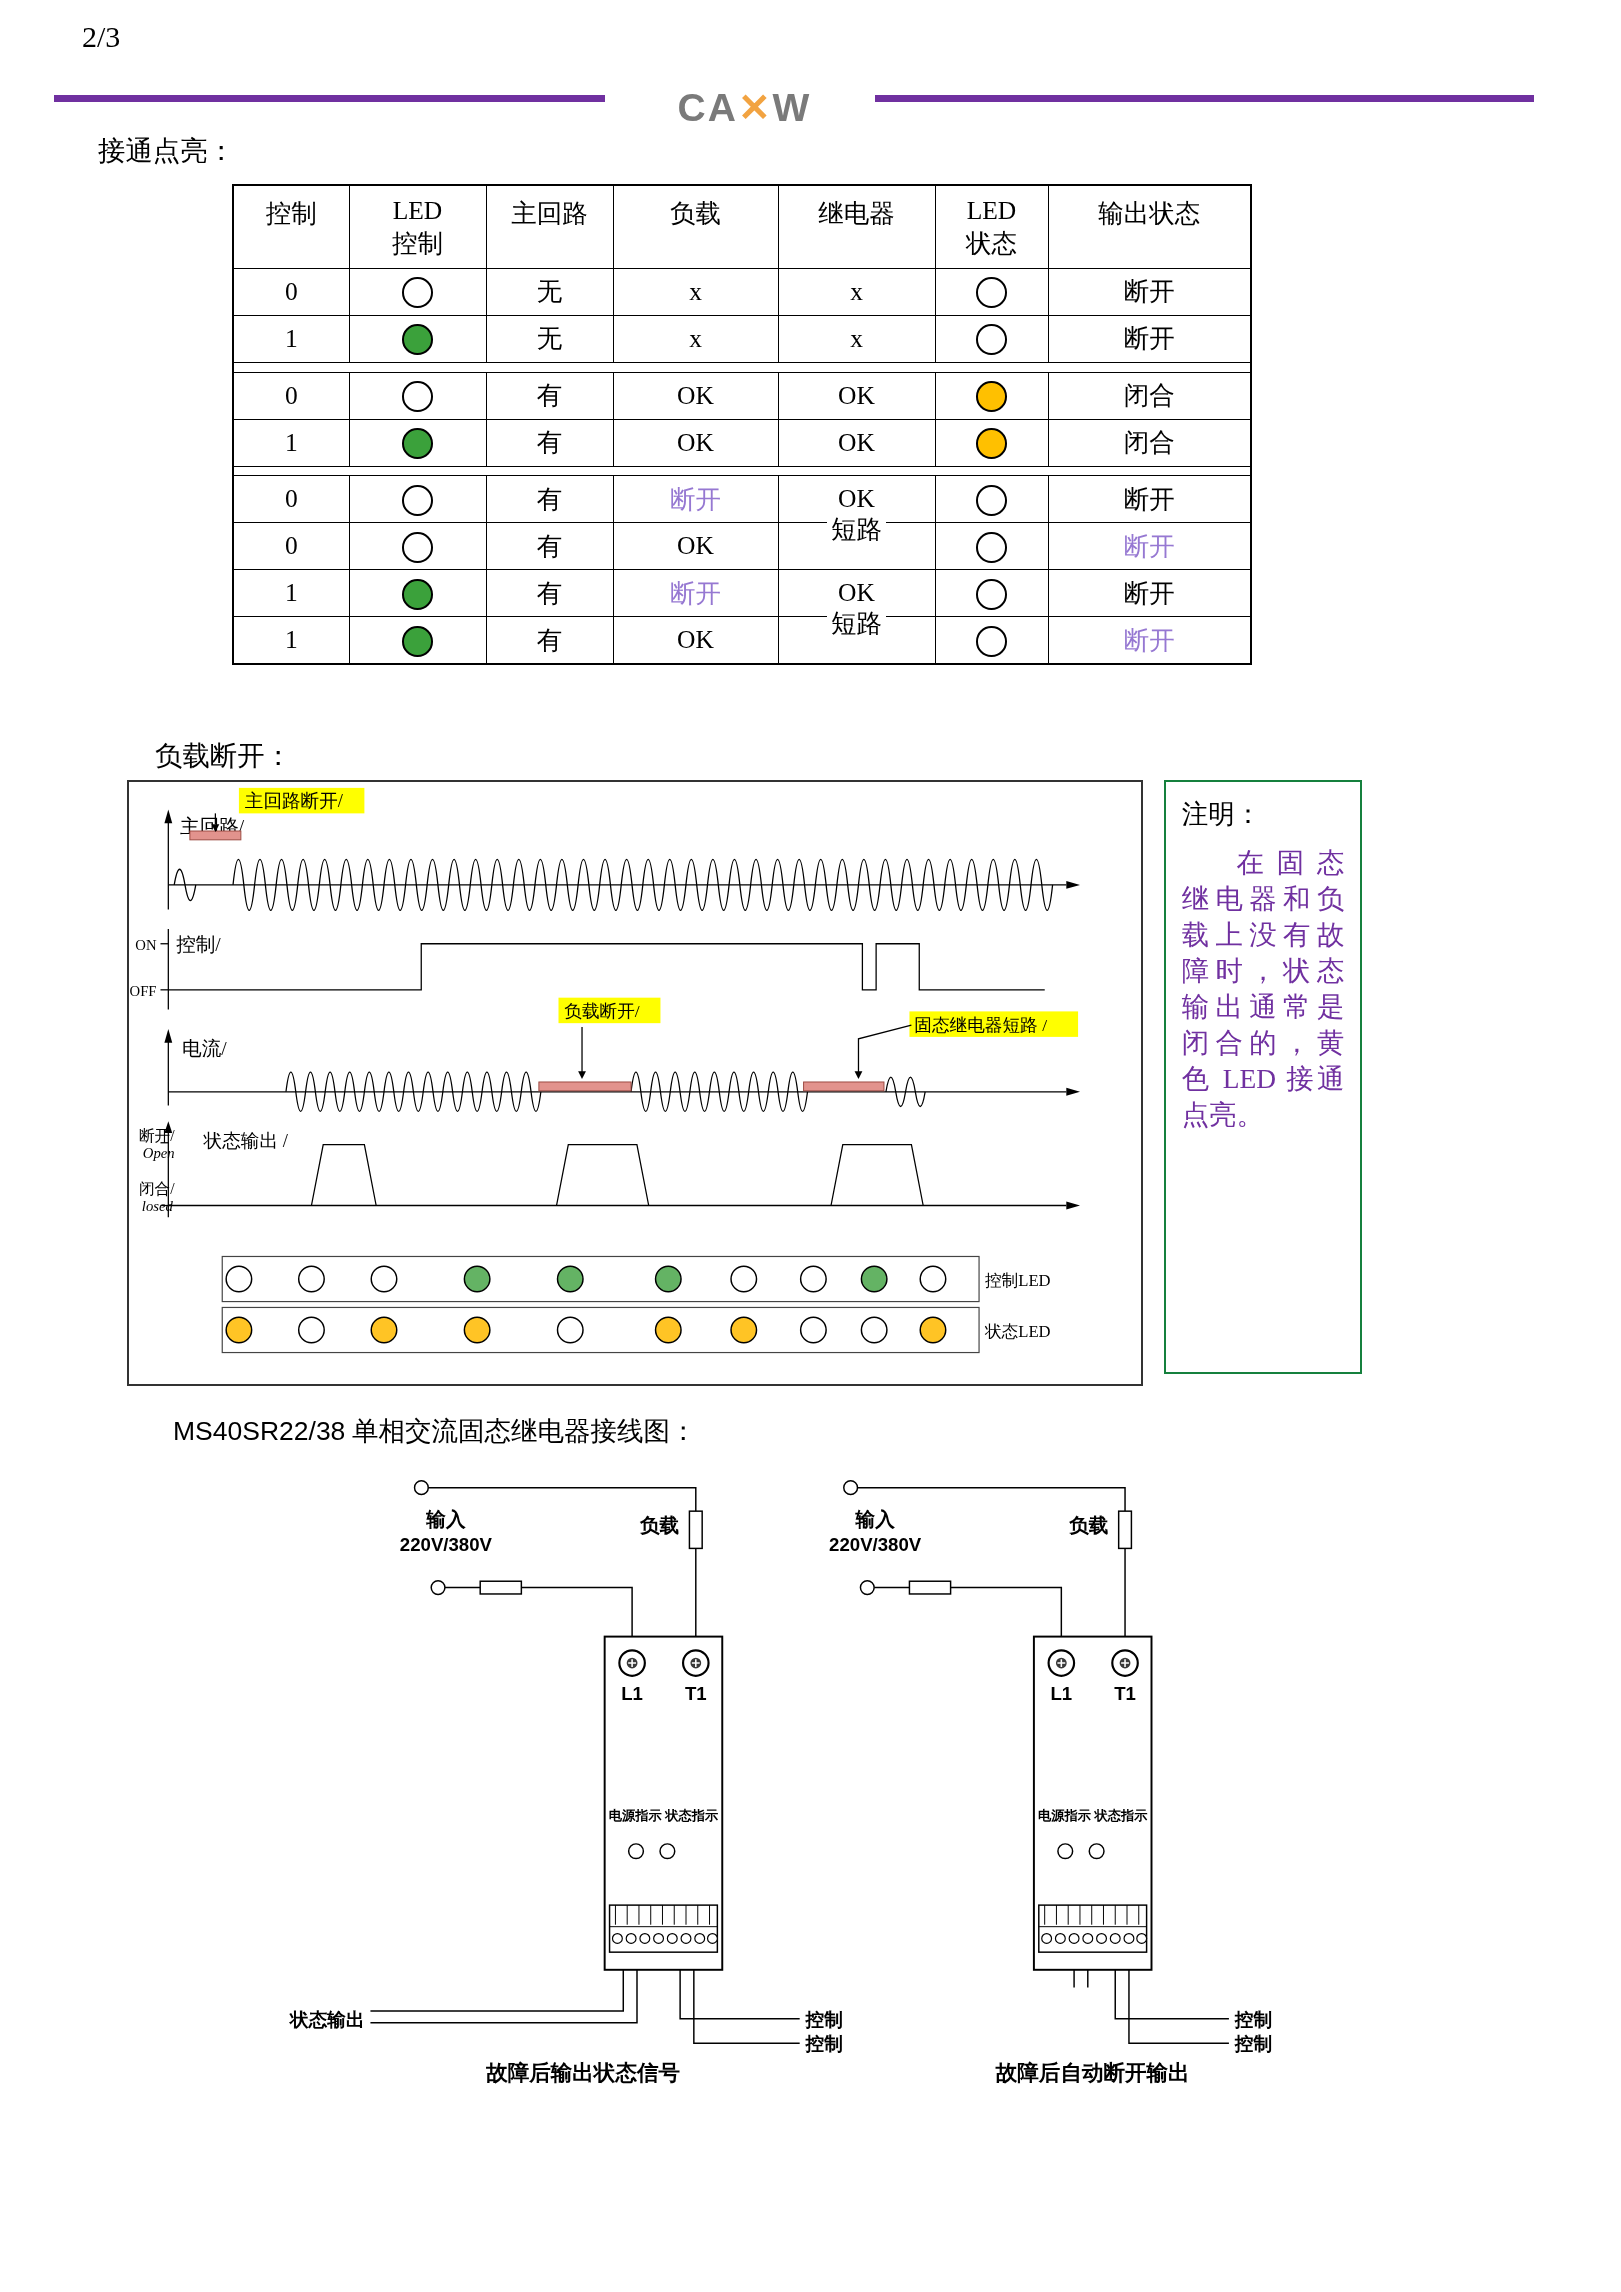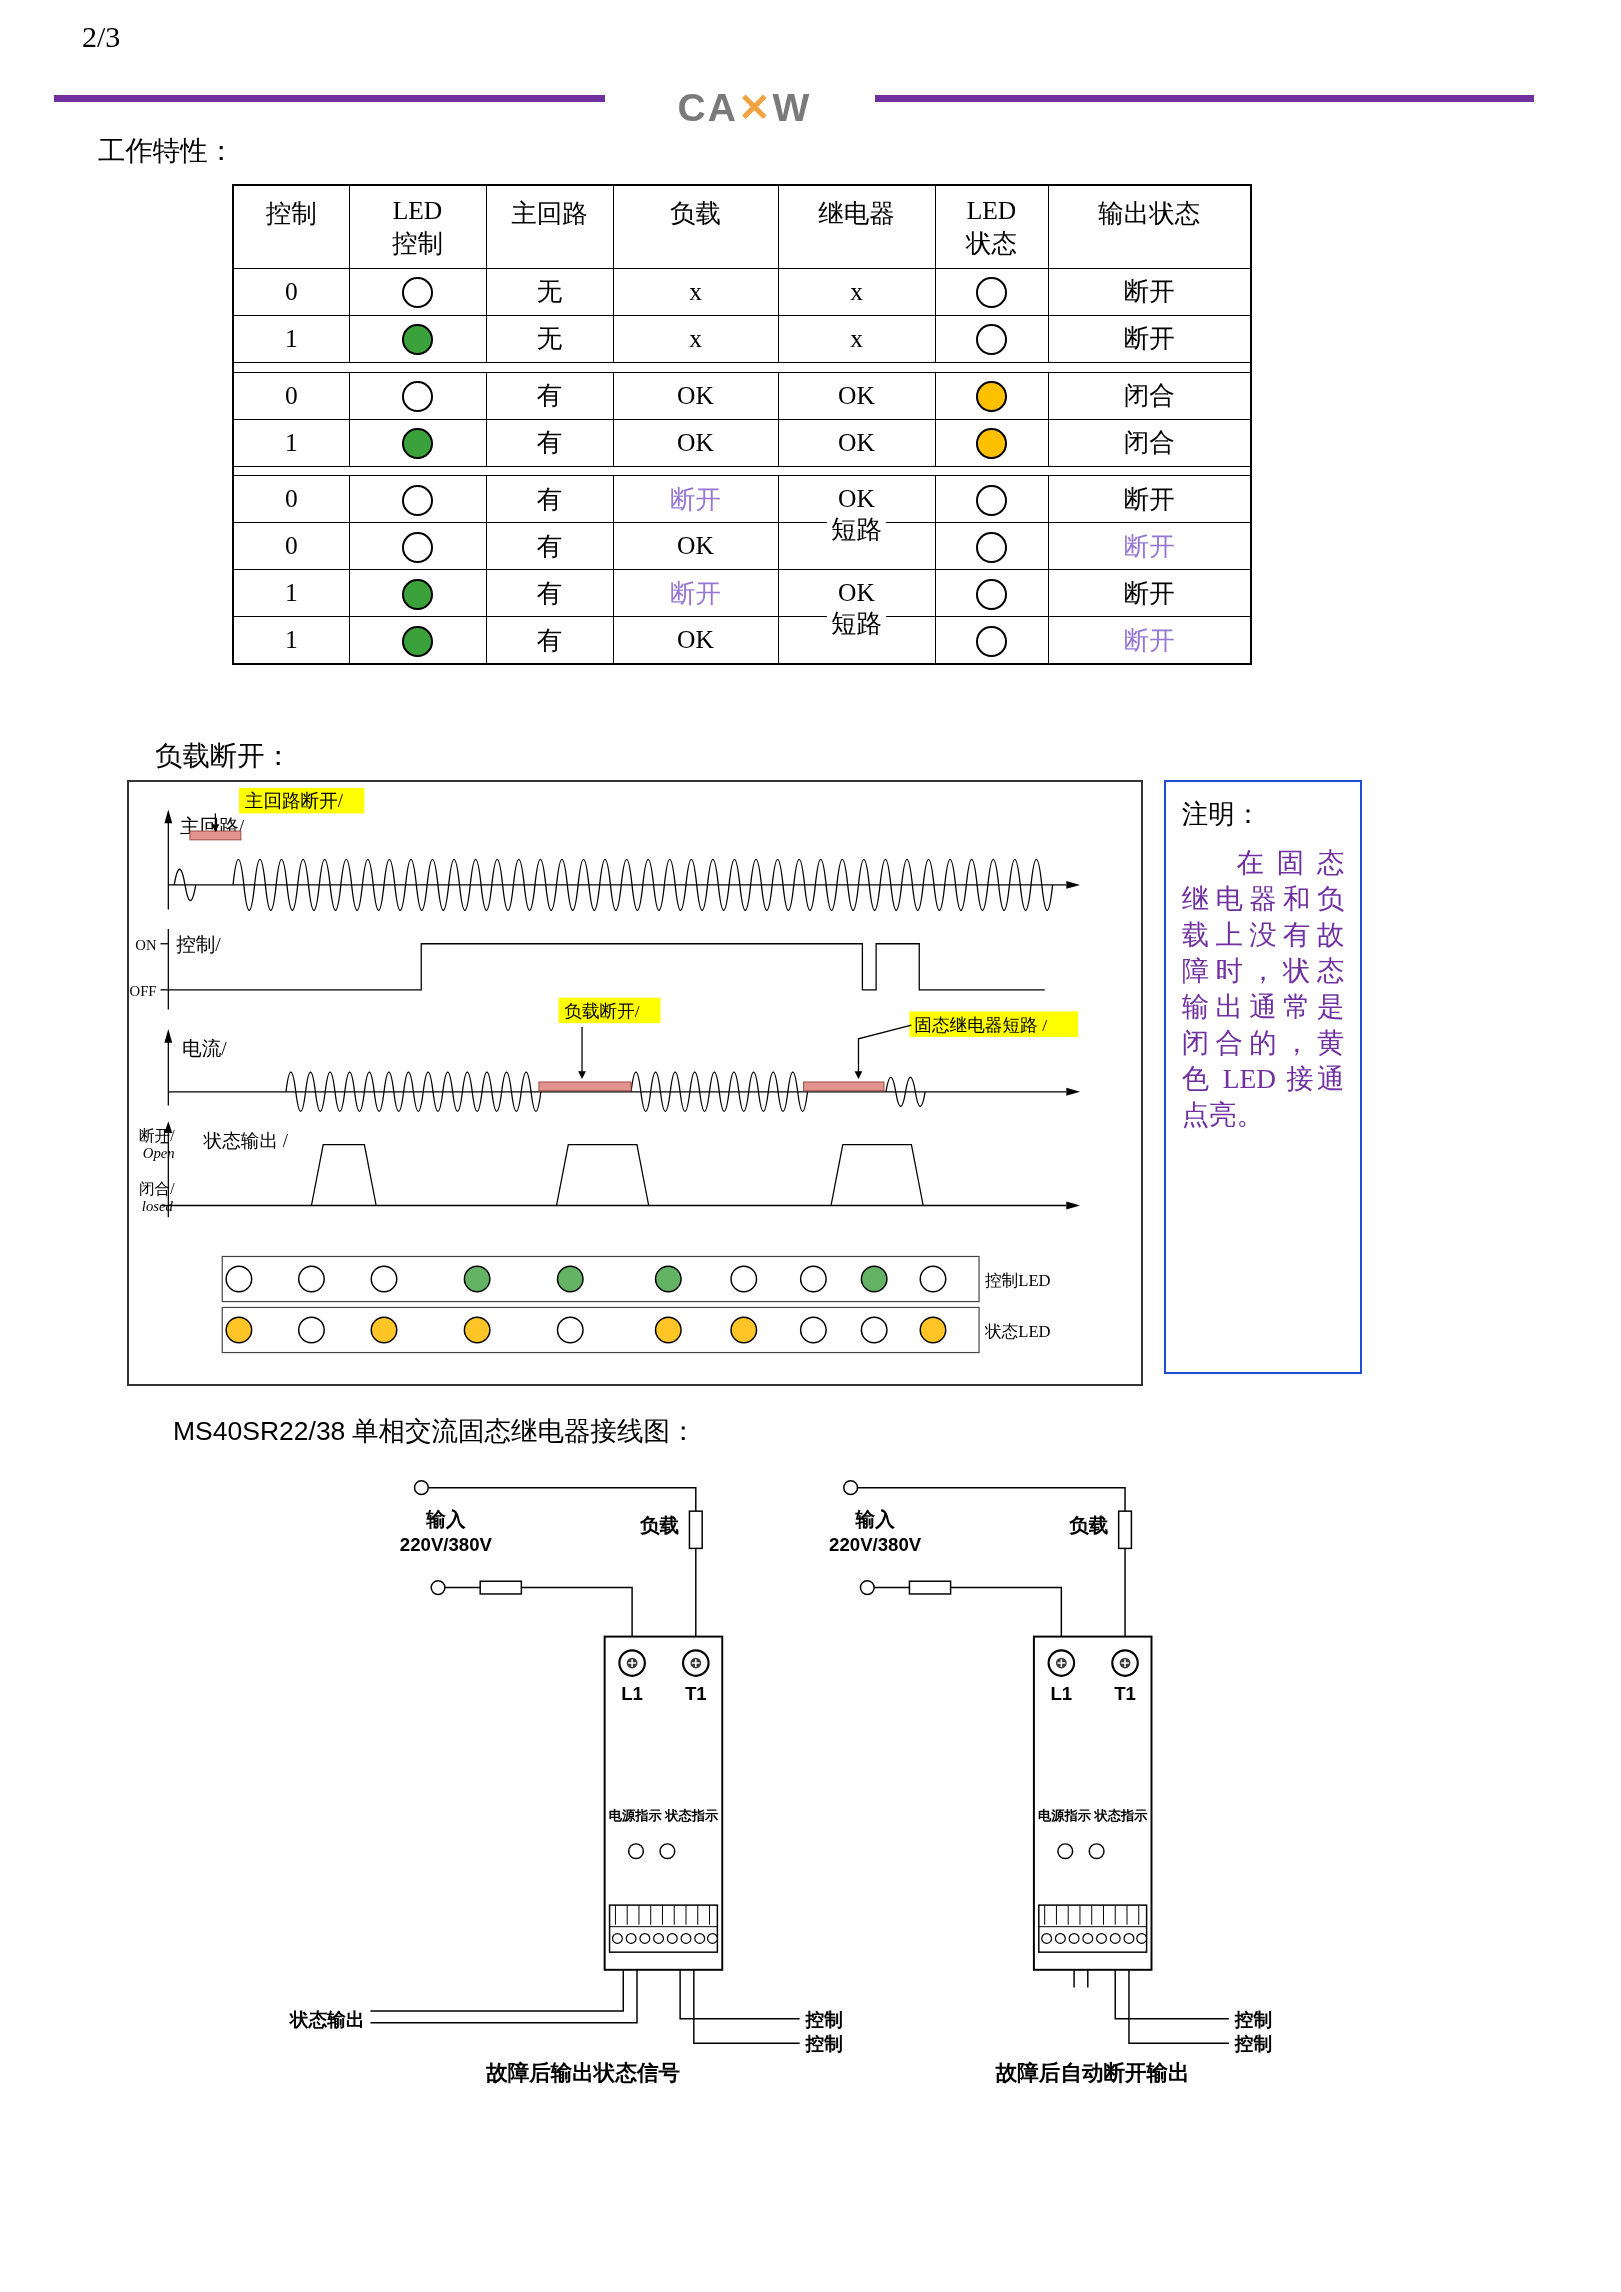--- a/index.html
+++ b/index.html
@@ -46,21 +46,21 @@
   .ybg{fill:#ffff00;stroke:none;}
   .t15{font-size:15px;} .t16{font-size:16px;} .t17{font-size:17px;} .t18{font-size:18px;}
   .t19{font-size:19px;} .t20{font-size:20px;}
   .it{font-style:italic;}
   circle.dled{fill:#fff;stroke:#000;stroke-width:1.5;}
   circle.dled[data-color="green"]{fill:#64b364;}
   circle.dled[data-color="yellow"]{fill:#ffc425;}
   .ledbox{fill:none;stroke:#444;stroke-width:1.2;}
 
   
-  .notebox{position:absolute;left:1164px;top:780px;width:198px;height:594px;border:2px solid #1d4ed8;
+  .notebox{position:absolute;left:1164px;top:780px;width:198px;height:594px;border:2px solid #15803d;
            box-sizing:border-box;padding:13.7px 15.7px;background:#fff;}
   .note-title{font-size:26.5px;}
   .note-body{margin-top:13.7px;font-size:27.4px;line-height:36px;color:#7030a0;
              text-align:justify;text-indent:2em;}
 
   
   .wiring{position:absolute;left:245px;top:1470px;}
   .ww{stroke:#000;stroke-width:1.5;fill:none;}
   .comp{fill:#fff;stroke:#000;stroke-width:1.5;}
   .relaybody{fill:#fff;stroke:#000;stroke-width:2;}
@@ -75,21 +75,21 @@
 </head>
 <body>
 
 <div class="page">
 
   <div class="pagenum">2/3</div>
   <div class="rule l"></div>
   <div class="logo"><span>CA</span><span class="lx">✕</span><span>W</span></div>
   <div class="rule r"></div>
 
-  <div class="h1-title">工作特性：</div>
+  <div class="h1-title">接通点亮：</div>
 
   <table class="chars">
     <colgroup>
       <col style="width:116px">
         <col style="width:137px">
         <col style="width:127px">
       <col style="width:165px">
         <col style="width:157px">
         <col style="width:113px">
         <col style="width:203px">

